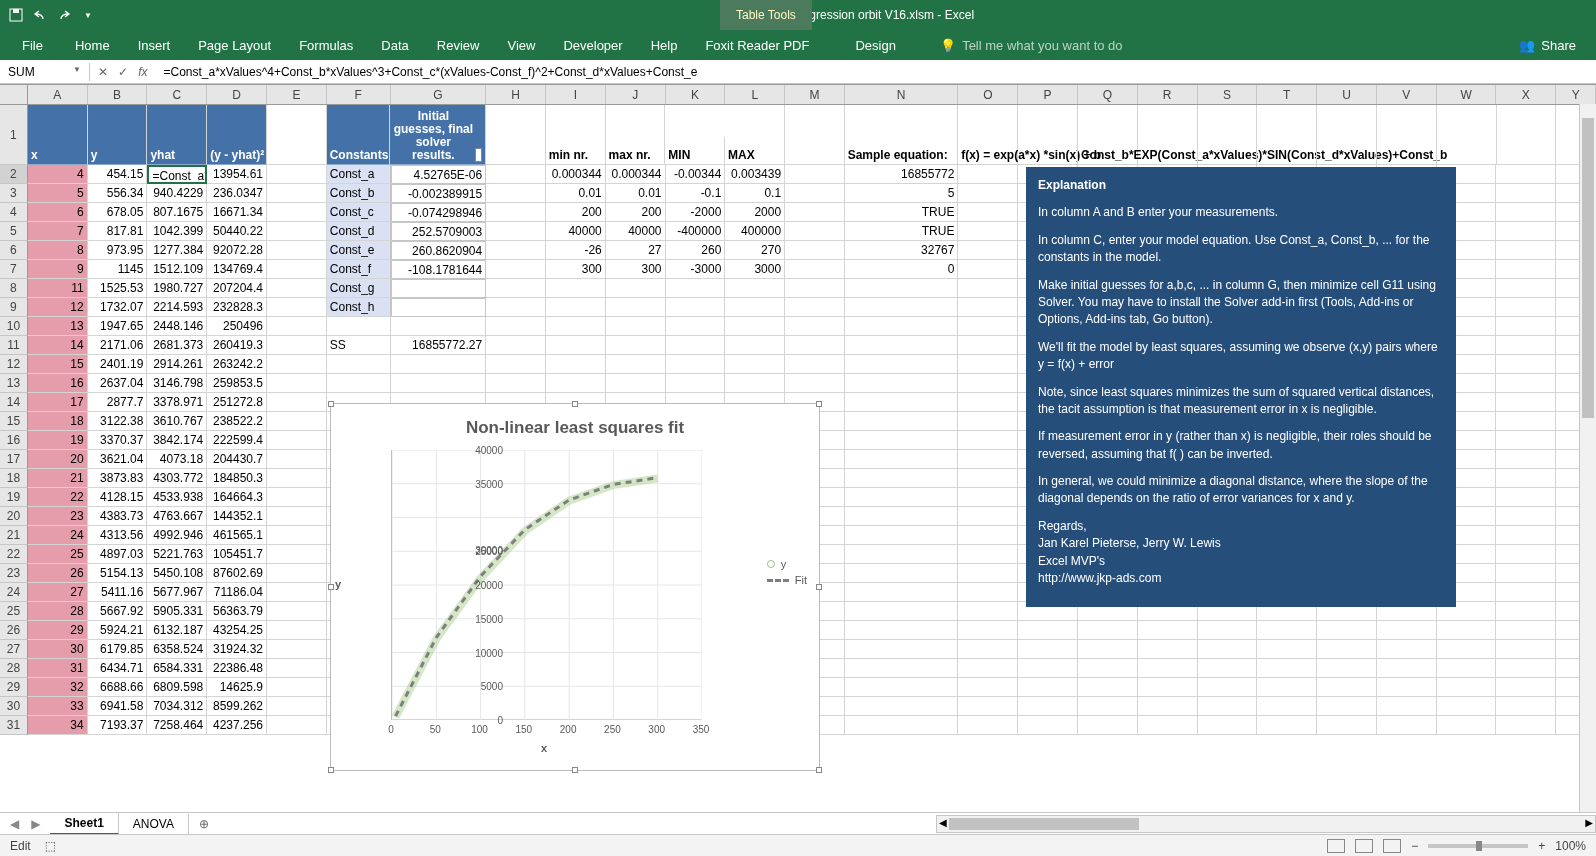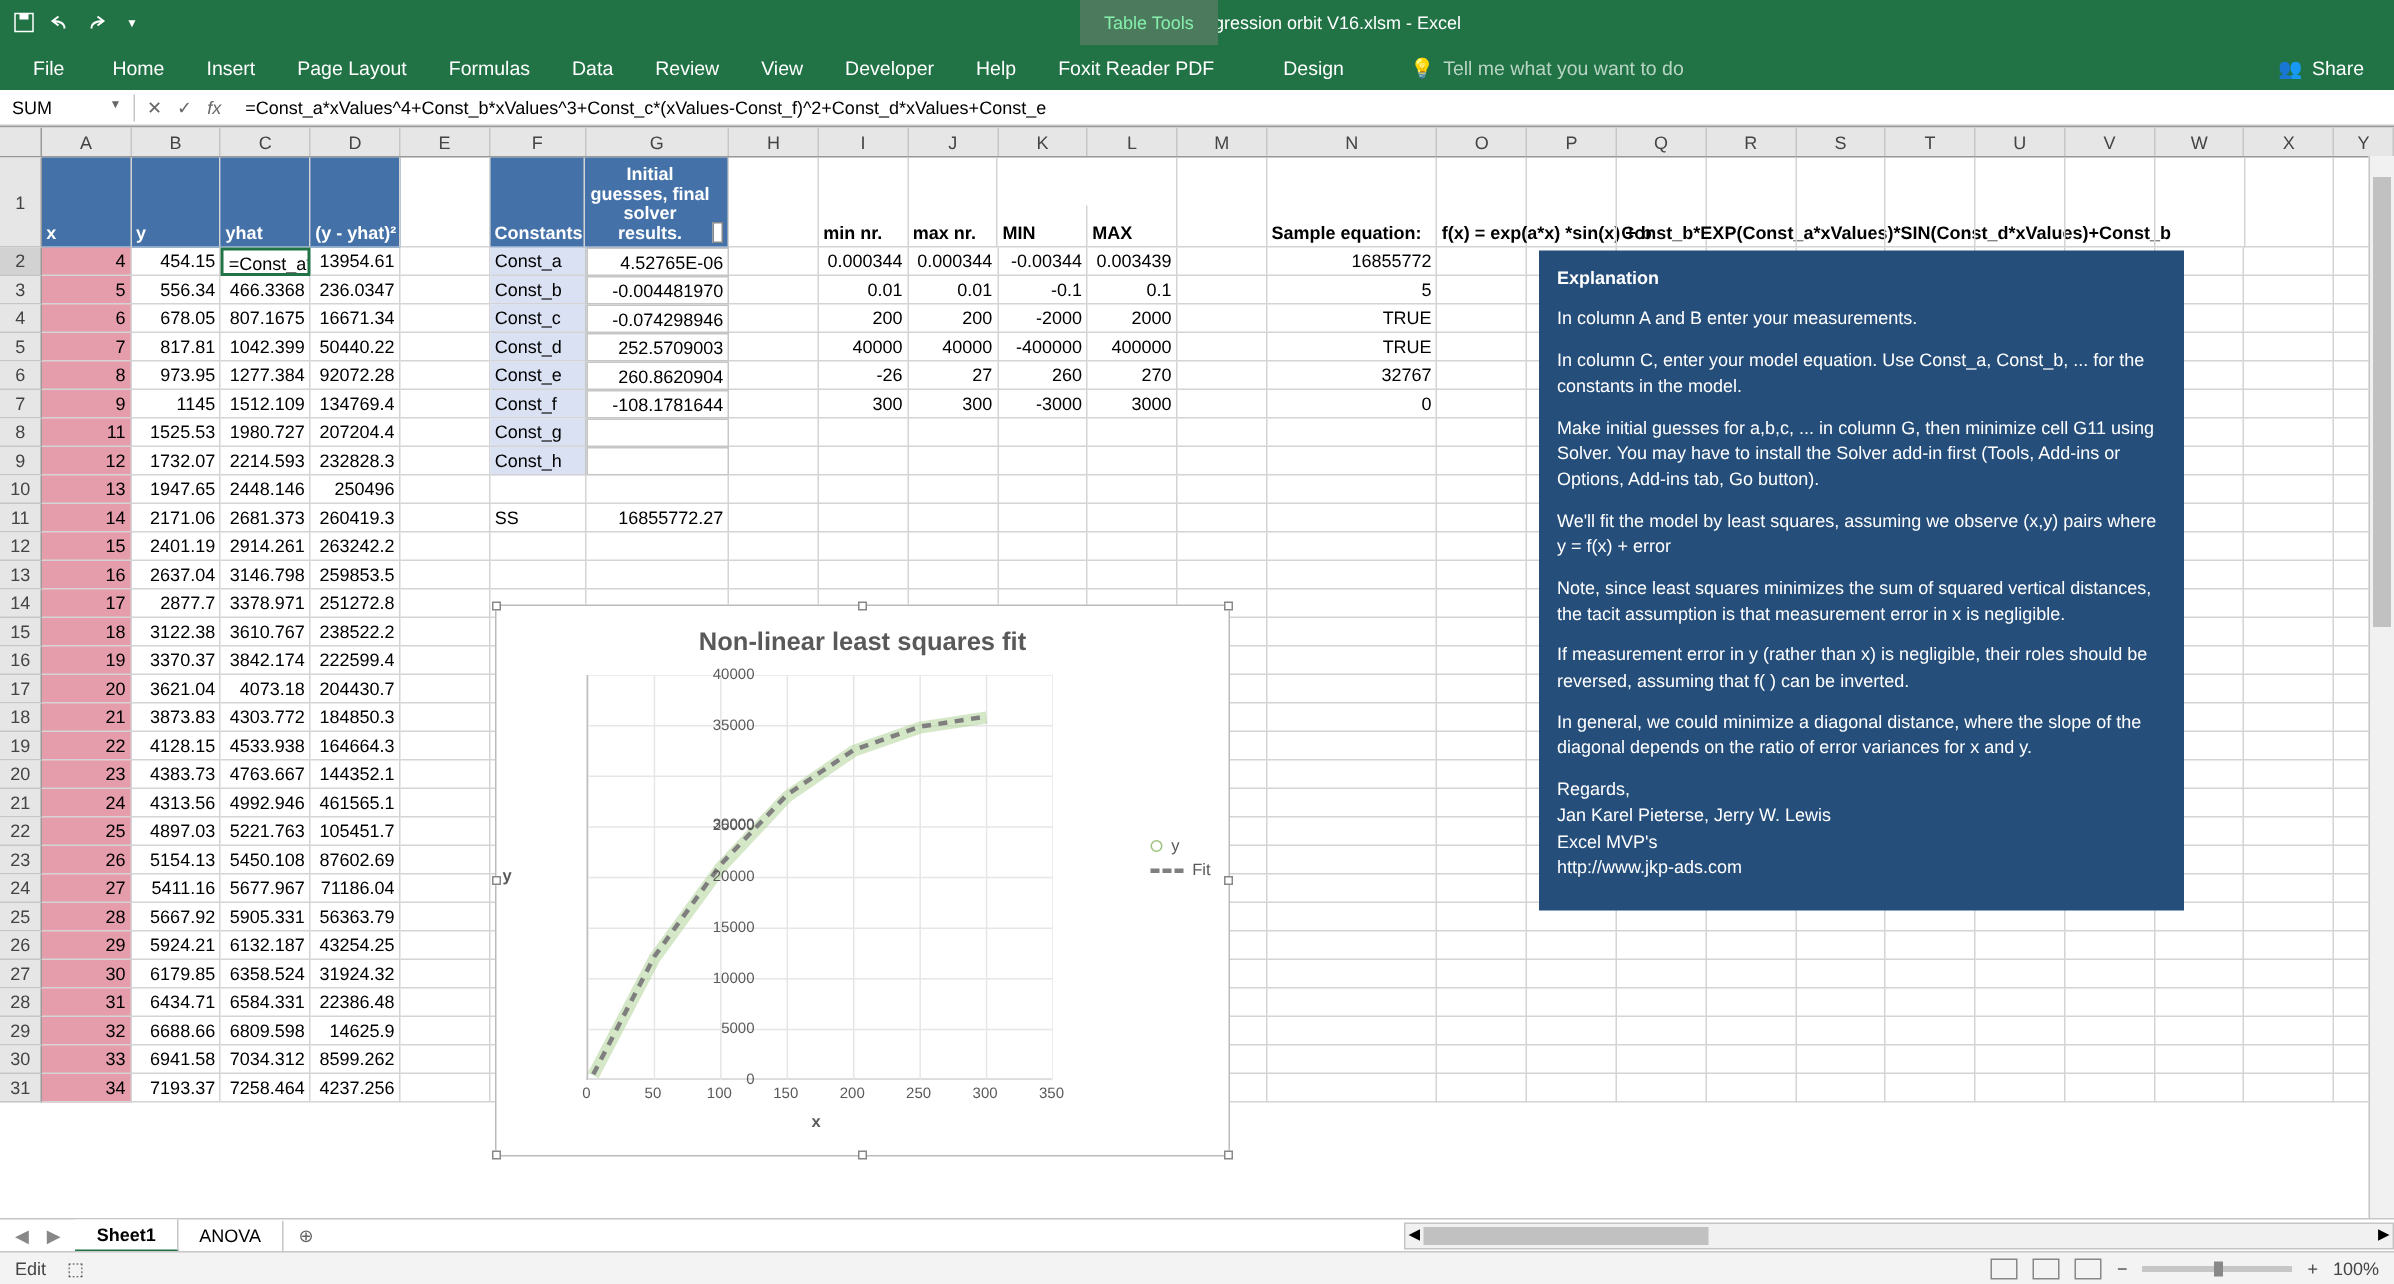--- a/index.html
+++ b/index.html
@@ -3,21 +3,21 @@
 <meta charset="utf-8">
 <style>
 * { margin: 0; padding: 0; box-sizing: border-box; font-family: 'Segoe UI', Tahoma, sans-serif; }
 body { background: #fff; overflow: hidden; width: 1596px; height: 856px; position: relative; }
 
 
 .titlebar { background: #217346; height: 30px; display: flex; align-items: center; color: #fff; font-size: 12px; }
 .qat { display: flex; gap: 8px; padding: 0 8px; align-items: center; }
 .qat-icon { width: 16px; height: 16px; display: flex; align-items: center; justify-content: center; cursor: pointer; }
 .titlebar-center { flex: 1; text-align: center; }
-.table-tools { background: #4b7a5c; padding: 4px 16px; position: absolute; left: 720px; top: 0; height: 30px; line-height: 22px; font-size: 12px; color: #86efac; }
+.table-tools { background: #4b7a5c; padding: 4px 16px; position: absolute; left: 720px; top: 0; height: 30px; line-height: 22px; font-size: 12px; color: #fef9c3; }
 .titlebar-right { display: flex; gap: 18px; padding-right: 12px; align-items: center; }
 .win-btn { width: 40px; height: 30px; display: flex; align-items: center; justify-content: center; cursor: pointer; }
 
 
 .ribbon { background: #217346; height: 30px; display: flex; align-items: center; color: #fff; font-size: 13px; padding: 0 4px; }
 .ribbon-tab { padding: 6px 14px; cursor: pointer; }
 .ribbon-tab.file { padding: 6px 18px; }
 .ribbon-tab.design { color: #fff; }
 .tell-me { margin-left: 30px; display: flex; align-items: center; gap: 6px; color: #b8d4c3; }
 .ribbon-right { margin-left: auto; display: flex; align-items: center; gap: 6px; padding-right: 16px; }
@@ -250,25 +250,25 @@
         <div class="cell cU"></div>
         <div class="cell cV"></div>
         <div class="cell cW"></div>
         <div class="cell cX"></div>
         <div class="cell cY"></div>
       </div>
       <div class="row">
         <div class="row-h">3</div>
         <div class="cell colA cA">5</div>
         <div class="cell cB">556.34</div>
-        <div class="cell cC">466.3368</div>
+        <div class="cell cC">940.4229</div>
         <div class="cell cD">236.0347</div>
         <div class="cell cE"></div>
         <div class="cell constname cF">Const_b</div>
-        <div class="cell constval cG">-0.004481970</div>
+        <div class="cell constval cG">-0.002389915</div>
         <div class="cell cH"></div>
         <div class="cell cI">0.01</div>
         <div class="cell cJ">0.01</div>
         <div class="cell cK">-0.1</div>
         <div class="cell cL">0.1</div>
         <div class="cell cM"></div>
         <div class="cell cN">5</div>
         <div class="cell cO"></div>
         <div class="cell cP"></div>
         <div class="cell cQ"></div>

